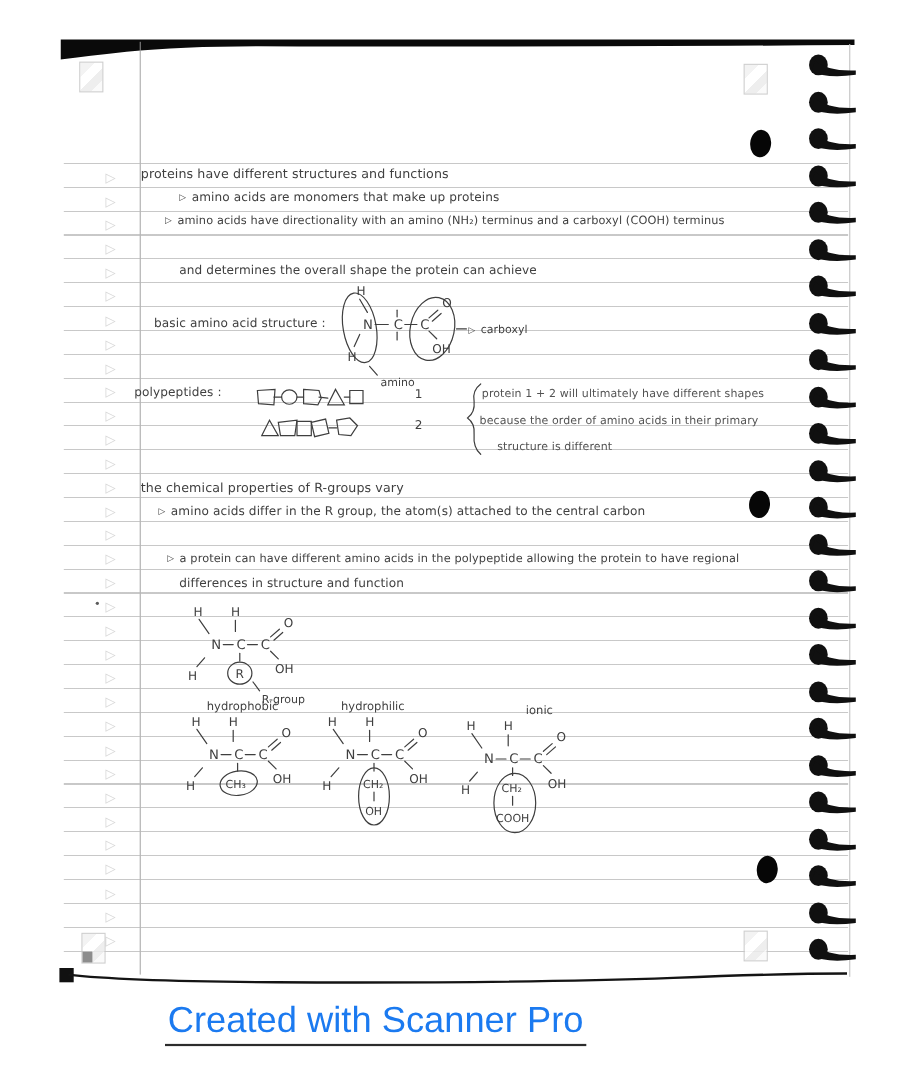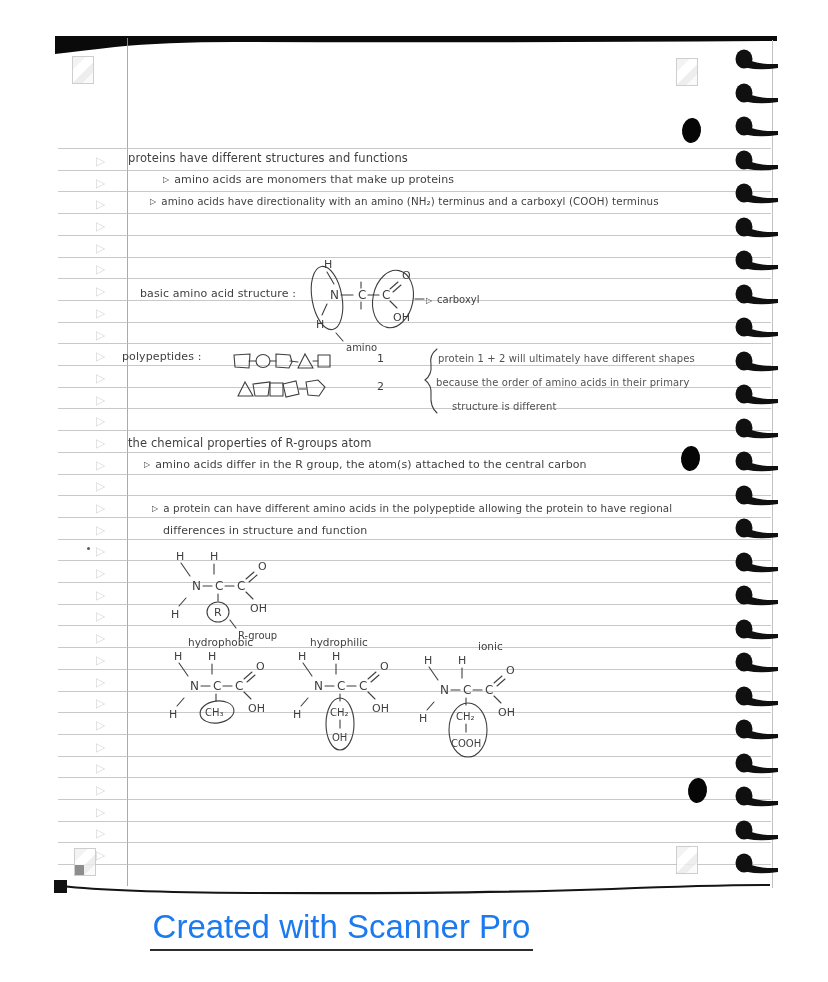--- a/index.html
+++ b/index.html
@@ -203,20 +203,21 @@
   <div class="dot-artifact" style="left:87px;top:547px;"></div>
 
   <div class="hw head" style="left:128px;top:152px;">proteins have different structures and functions</div>
 
   <div class="hw" style="left:144px;top:174px;padding-left:19px;">
     <span class="bm">▷</span><span>amino acids are monomers that make up proteins</span>
   </div>
   <div class="hw long" style="left:150px;top:196px;">
     <span class="bm">▷</span><span>amino acids have directionality with an amino (NH₂) terminus and a carboxyl (COOH) terminus</span>
   </div>
+  <div class="hw" style="left:163px;top:240px;">and determines the overall shape the protein can achieve</div>
 
   <div class="hw" style="left:140px;top:288px;">basic amino acid structure :</div>
 
   <svg class="chem" style="position:absolute;left:298px;top:252px;" width="215" height="108" viewBox="0 0 215 108">
     <g>
       <line x1="29" y1="20" x2="36" y2="32"></line>
       <line x1="29" y1="52" x2="24" y2="63"></line>
       <line x1="43" y1="43" x2="55" y2="43"></line>
       <line x1="63" y1="30" x2="63" y2="36"></line>
       <line x1="63" y1="50" x2="63" y2="57"></line>
@@ -268,21 +269,21 @@
   <div class="hw" style="left:377px;top:353px;">1</div>
   <div class="hw" style="left:377px;top:381px;">2</div>
 
   <svg class="chem" style="position:absolute;left:424px;top:347px;" width="16" height="68" viewBox="0 0 16 68">
     <path d="M13,2 Q5,8 7,18 Q8,28 1,33 Q8,38 7,48 Q6,60 13,66" stroke-width="1.4"></path>
   </svg>
   <div class="hw small" style="left:438px;top:353px;">protein 1 + 2 will ultimately have different shapes</div>
   <div class="hw small" style="left:436px;top:377px;">because the order of amino acids in their primary</div>
   <div class="hw small" style="left:452px;top:401px;">structure is different</div>
 
-  <div class="hw head" style="left:128px;top:437px;">the chemical properties of R-groups atom</div>
+  <div class="hw head" style="left:128px;top:437px;">the chemical properties of R-groups vary</div>
 
   <div class="hw" style="left:144px;top:459px;">
     <span class="bm">▷</span><span>amino acids differ in the R group, the atom(s) attached to the central carbon</span>
   </div>
   <div class="hw long" style="left:152px;top:503px;">
     <span class="bm">▷</span><span>a protein can have different amino acids in the polypeptide allowing the protein to have regional</span>
   </div>
   <div class="hw" style="left:163px;top:525px;">differences in structure and function</div>
 
   <svg class="chem" style="position:absolute;left:170px;top:546px;" width="140" height="110" viewBox="0 0 140 110">

